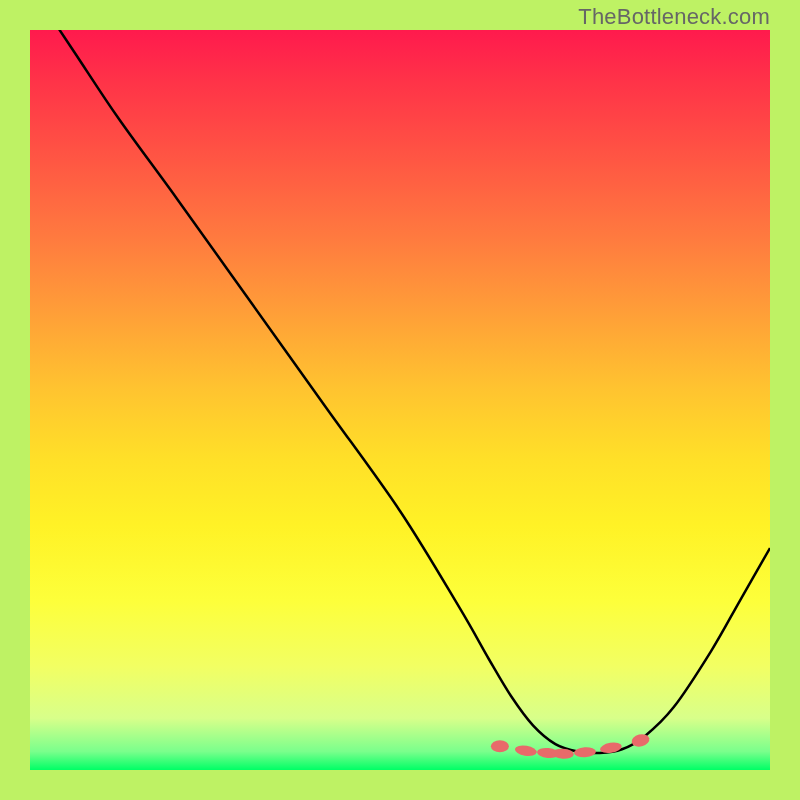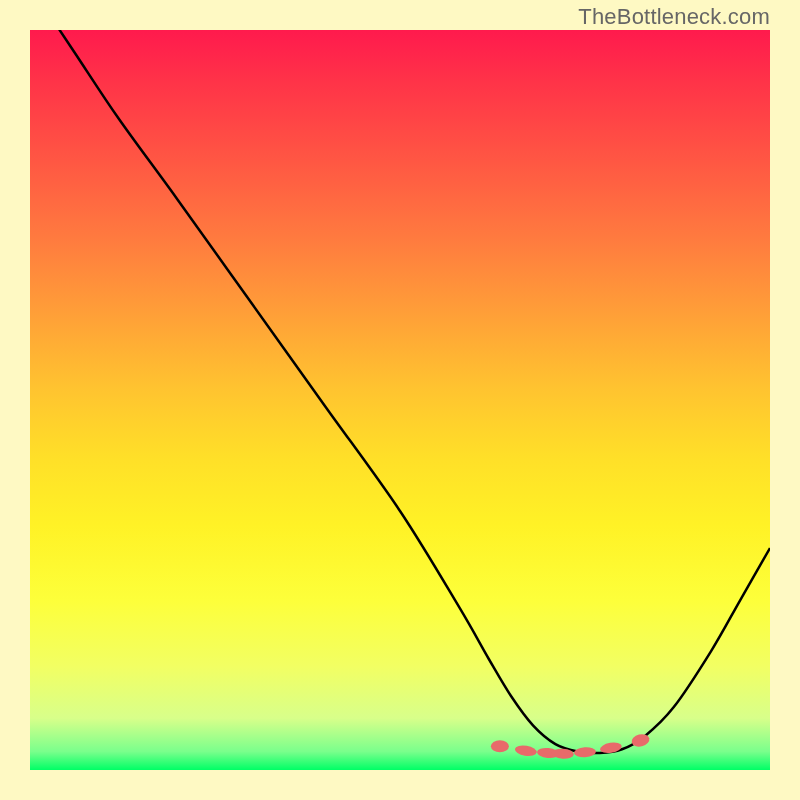--- a/index.html
+++ b/index.html
@@ -7,21 +7,21 @@
     padding: 0;
     width: 800px;
     height: 800px;
     background: #000000;
     overflow: hidden;
   }
   .chart-container {
     position: relative;
     width: 800px;
     height: 800px;
-    background: #fef9c3;
+    background: #bef264;
   }
   .plot-area {
     position: absolute;
     left: 30px;
     top: 30px;
     width: 740px;
     height: 740px;
     background: linear-gradient(to bottom,
       #ff1a4d 0%,
       #ff3348 7%,

